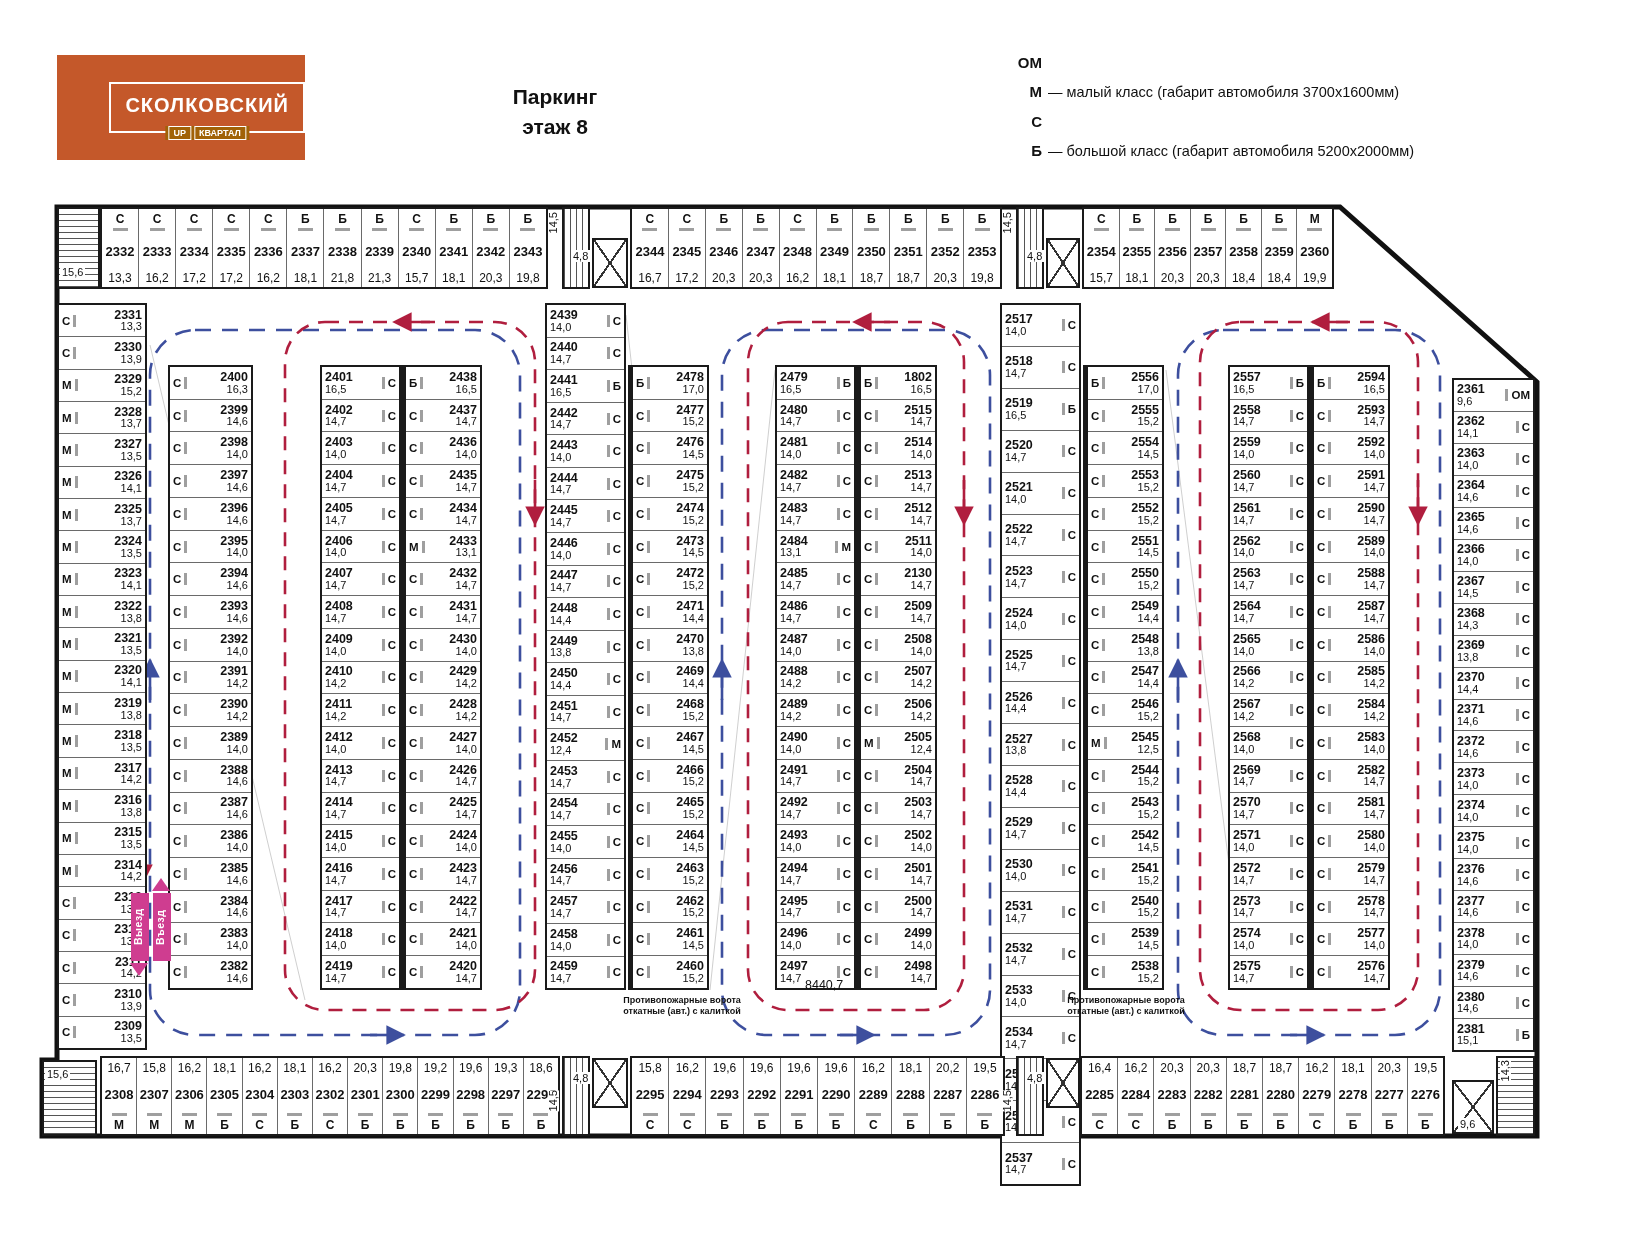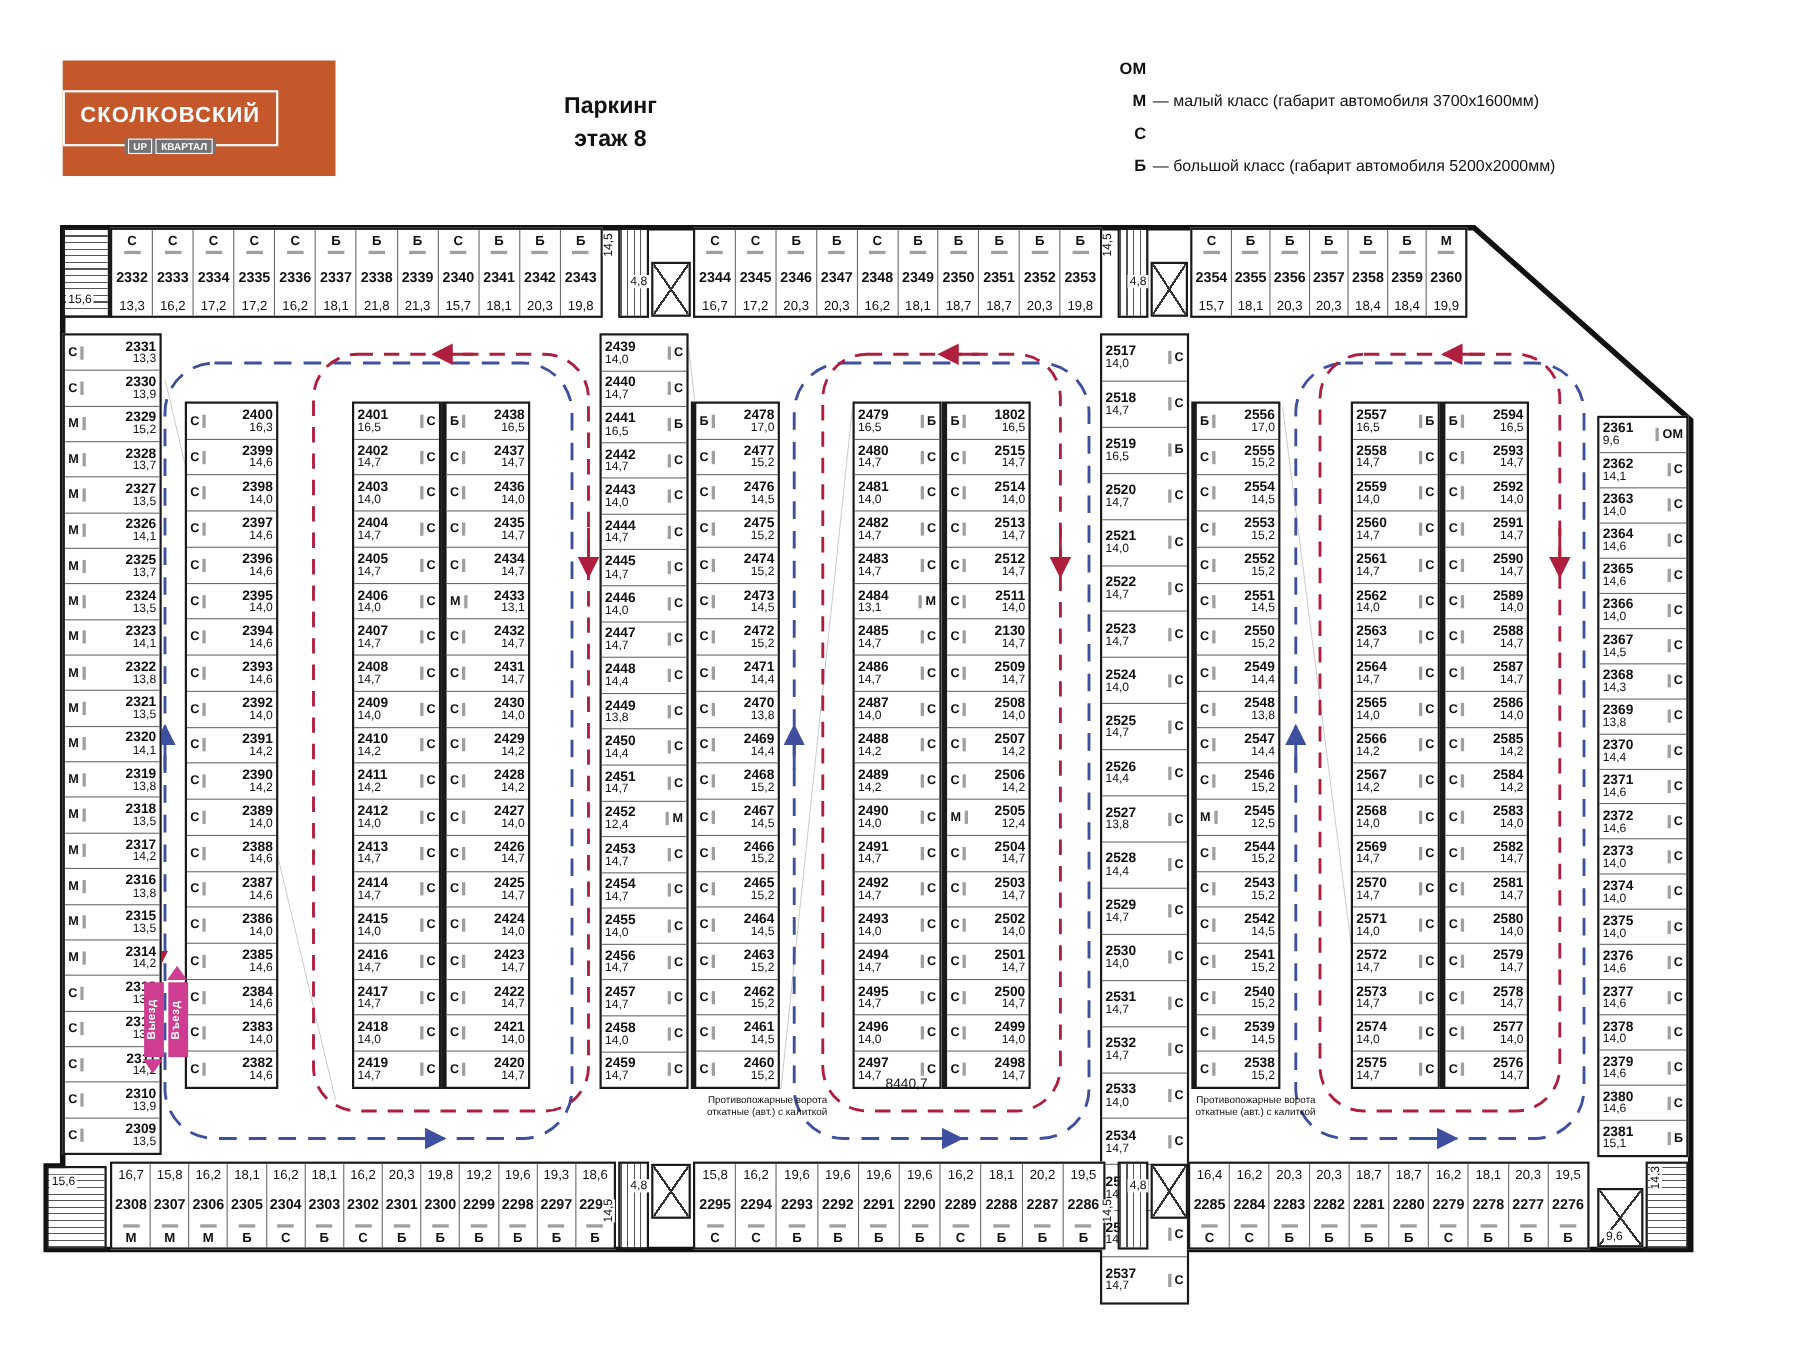--- a/index.html
+++ b/index.html
@@ -1,24 +1,24 @@
 <!DOCTYPE html>
 <html><head>
 <meta charset="utf-8">
 <style>
   html,body{margin:0;padding:0;background:#fff;}
   .canvas{position:relative;width:1638px;height:1238px;background:#fff;
     font-family:"Liberation Sans",sans-serif;color:#111;overflow:hidden;}
   
   .logo{position:absolute;left:57px;top:55px;width:248px;height:105px;background:#c4582a;
-    display:flex;align-items:center;justify-content:flex-start;}
+    display:flex;align-items:center;justify-content:flex-end;}
   .logo-frame{border:2px solid #fff;padding:10px 14px 14px;position:relative;text-align:center;}
   .logo-main{color:#fff;font-weight:bold;font-size:20px;letter-spacing:1px;}
   .logo-badges{position:absolute;left:50%;bottom:-9px;transform:translateX(-50%);
-    display:flex;gap:3px;background:#737373;padding:0 3px;}
+    display:flex;gap:3px;background:#a16207;padding:0 3px;}
   .badge{border:1.5px solid #fff;color:#fff;font-size:9px;font-weight:bold;padding:1px 4px;white-space:nowrap;}
   .title{position:absolute;left:455px;top:82px;width:200px;text-align:center;font-size:21px;line-height:1.45;font-weight:bold;}
   .legend{position:absolute;left:1002px;top:48px;width:530px;}
   .legend-row{display:flex;align-items:baseline;line-height:1.95;font-size:14.5px;}
   .legend-cls{width:40px;text-align:right;font-weight:bold;margin-right:6px;font-size:15px;}
   
   svg.overlay{position:absolute;left:0;top:0;}
   
   .vcol{position:absolute;display:flex;flex-direction:column;border:2px solid #1a1a1a;background:#fff;box-sizing:border-box;}
   .vcol.thickL{border-left:5px solid #1a1a1a;}
@@ -51,21 +51,21 @@
      linear-gradient(to top right,transparent calc(50% - 1px),#333 calc(50% - 1px) calc(50% + 1px),transparent calc(50% + 1px)),
      linear-gradient(to bottom right,transparent calc(50% - 1px),#333 calc(50% - 1px) calc(50% + 1px),transparent calc(50% + 1px));}
   .rlabel{position:absolute;background:#fff;font-size:11px;padding:0 2px;z-index:5;line-height:1.1;}
   .vtext{position:absolute;writing-mode:vertical-rl;transform:rotate(180deg);font-size:11px;z-index:5;background:#fff;line-height:1;}
   
   .ramp{position:absolute;width:16px;background:#cf3d90;color:#fff;font-size:10.5px;font-weight:bold;
     writing-mode:vertical-rl;transform:rotate(180deg);text-align:center;padding:5px 1px;z-index:6;letter-spacing:.5px;}
   .tri{position:absolute;width:0;height:0;z-index:6;}
   .tri-down{border-left:9px solid transparent;border-right:9px solid transparent;border-top:13px solid #cf3d90;}
   .tri-up{border-left:9px solid transparent;border-right:9px solid transparent;border-bottom:13px solid #cf3d90;}
-  .gate{position:absolute;font-size:9px;font-weight:normal;text-align:right;line-height:1.2;width:140px;z-index:5;}
+  .gate{position:absolute;font-size:9px;font-weight:bold;text-align:center;line-height:1.2;width:140px;z-index:5;}
   .dim{position:absolute;font-size:12.5px;z-index:5;}
 </style>
 </head>
 <body>
 
 <div class="canvas">
 
   <div class="logo">
     <div class="logo-frame">
       <div class="logo-main">СКОЛКОВСКИЙ</div>

